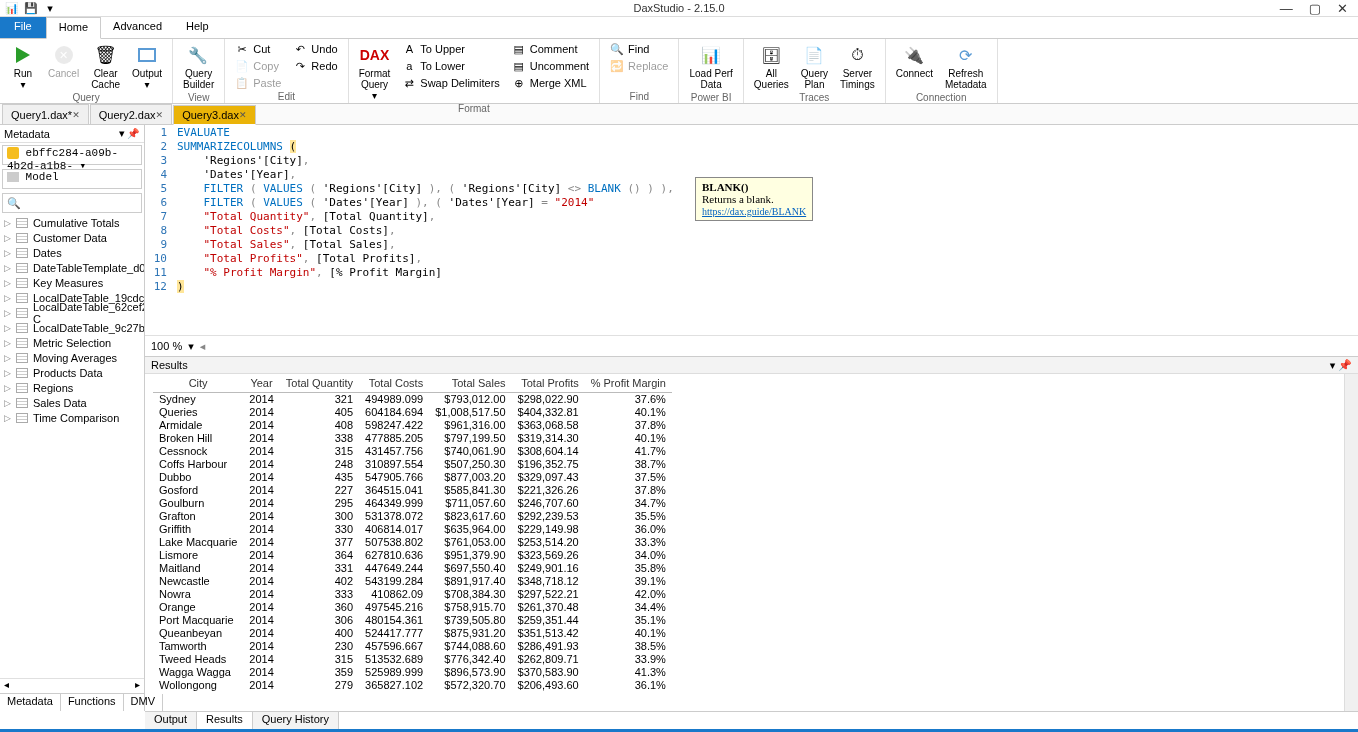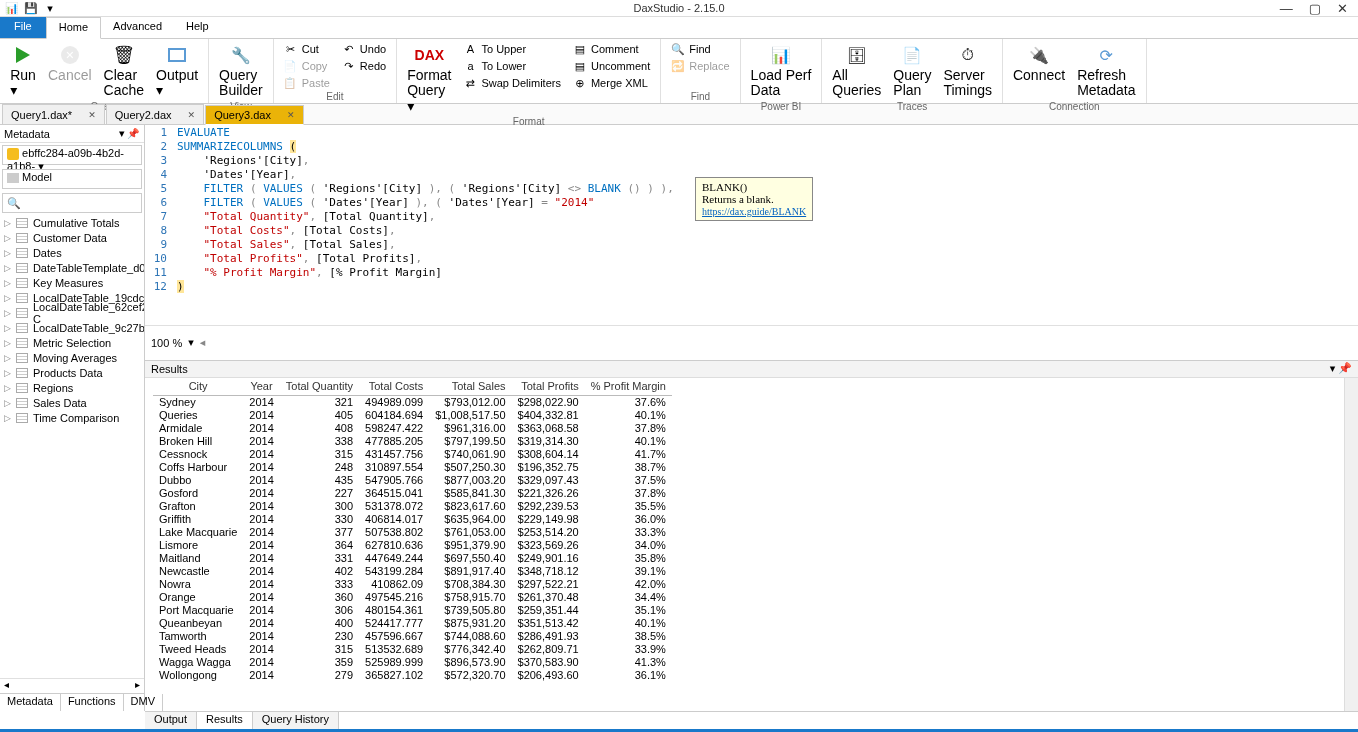--- a/index.html
+++ b/index.html
@@ -17,60 +17,60 @@
     .menu-tab { padding: 3px 12px 0; font-size: 11px; cursor: pointer; }
     .menu-tab.file { background: #1979ca; color: #fff; padding: 3px 14px; }
     .menu-tab.active { border: 1px solid #ccc; border-bottom: 1px solid #fff; background: #fff; margin-bottom: -1px; }
     
     
     .ribbon { height: 65px; background: #fff; border-bottom: 1px solid #ccc; display: flex; }
     .ribbon-group { border-right: 1px solid #e0e0e0; padding: 2px 6px 0; display: flex; flex-direction: column; justify-content: space-between; }
     .ribbon-group-label { text-align: center; font-size: 10px; color: #666; padding-bottom: 1px; }
     .ribbon-cmds { display: flex; align-items: flex-start; gap: 4px; flex: 1; }
     .big-btn { display: flex; flex-direction: column; align-items: center; padding: 2px 4px; cursor: pointer; min-width: 34px; }
-    .big-btn .lbl { font-size: 14px; text-align: left; line-height: 1.1; margin-top: 1px; }
+    .big-btn .lbl { font-size: 10px; text-align: center; line-height: 1.1; margin-top: 1px; }
     .big-icon { width: 24px; height: 24px; display: flex; align-items: center; justify-content: center; }
     .small-btn-col { display: flex; flex-direction: column; gap: 1px; }
     .small-btn { display: flex; align-items: center; gap: 4px; padding: 1px 4px; cursor: pointer; font-size: 11px; height: 16px; }
     .small-icon { width: 14px; height: 14px; display: inline-flex; align-items: center; justify-content: center; font-size: 11px; }
     
     
     .doctabs { height: 21px; background: #fafafa; border-bottom: 1px solid #ccc; display: flex; align-items: flex-end; padding-left: 2px; }
-    .doctab { height: 20px; padding: 2px 8px; font-size: 11px; border: 1px solid #ccc; border-bottom: none; background: #f0f0f0; margin-right: 1px; display: flex; align-items: center; gap: 16px; cursor: pointer; }
+    .doctab { height: 20px; padding: 2px 8px; font-size: 11px; border: 1px solid #ccc; border-bottom: none; background: #f0f0f0; margin-right: 1px; display: flex; align-items: center; gap: 0; cursor: pointer; }
     .doctab.active { background: #eab308; border-bottom: 1px solid #fff; margin-bottom: -1px; }
     .doctab .close { font-size: 9px; color: #555; }
     
     
     .main { display: flex; height: 586px; }
     
     
     .sidebar { width: 145px; border-right: 1px solid #ccc; display: flex; flex-direction: column; background: #fff; }
     .side-header { height: 18px; padding: 2px 4px; font-size: 11px; border-bottom: 1px solid #e0e0e0; display: flex; justify-content: space-between; align-items: center; }
     .side-header .pin { font-size: 10px; }
-    .side-combo { height: 20px; margin: 2px; font-size: 11px; border: 1px solid #ccc; padding: 1px 4px; }
+    .side-combo { height: 20px; margin: 2px; font-size: 11px; border: 1px solid #ccc; padding: 1px 4px; font-family: Liberation Mono, monospace; }
     .side-search { height: 20px; margin: 2px; border: 1px solid #ccc; display: flex; align-items: center; padding: 0 4px; }
     .side-list { flex: 1; overflow: auto; }
     .side-item { height: 15px; padding: 0 4px; display: flex; align-items: center; gap: 5px; font-size: 11px; cursor: pointer; }
     .tbl-icon { width: 12px; height: 10px; border: 1px solid #aaa; background: repeating-linear-gradient(0deg,#fff,#fff 2px,#ccc 2px,#ccc 3px); flex-shrink: 0; }
     .side-scroll { display: flex; justify-content: space-between; height: 15px; padding: 0 4px; border-top: 1px solid #e0e0e0; }
     .side-scroll span { font-size: 10px; }
     .bottom-tabs { display: flex; border-top: 1px solid #ccc; height: 18px; }
     .bottom-tab { padding: 1px 7px; font-size: 11px; border-right: 1px solid #ccc; cursor: pointer; }
     .bottom-tab.active { background: #fff; }
     
     
     .editor-area { flex: 1; display: flex; flex-direction: column; }
     .editor { flex: 1; display: flex; background: #fff; font-family: Consolas, monospace; font-size: 11px; position: relative; min-height:200px;}
     .gutter { width: 28px; background: #fff; color: #2e75b6; text-align: right; padding-right: 6px; line-height: 14px; padding-top: 1px; }
     .code { flex: 1; padding: 1px 4px; line-height: 14px; white-space: pre; }
     .kw { color: #0070c0; } .fn { color: #0070c0; } .str { color: #c00000; } .punc { color: #888; }
     .bracket-hl { background: #ffe699; }
     .tooltip { position: absolute; left: 550px; top: 52px; border: 1px solid #888; background: #ffffe1; padding: 3px 6px; font-family: "Segoe UI"; font-size: 11px; max-width: 120px; }
     .tooltip a { color: #0563c1; text-decoration: underline; font-size: 10px; }
-    .zoom-row { height: 36px; padding: 1px 6px; font-size: 11px; border-top: 1px solid #e0e0e0; border-bottom: 1px solid #ccc; display:flex; align-items:center; gap:6px;}
+    .zoom-row { height: 22px; padding: 1px 6px; font-size: 11px; border-top: 1px solid #e0e0e0; border-bottom: 1px solid #ccc; display:flex; align-items:center; gap:6px;}
     
     
     .results-header { height: 17px; padding: 1px 6px; font-size: 11px; background: #f3f3f3; border-bottom: 1px solid #ddd; display: flex; justify-content: space-between; align-items: center; }
     .results { flex: 1; overflow: auto; position: relative; }
     .results-table { border-collapse: collapse; font-size: 11px; margin-left: 8px; }
     .results-table th { text-align: center; padding: 1px 6px; height: 18px; background: #fff; position: sticky; top: 0; border-bottom: 1px solid #bbb; font-weight: normal; color: #333; }
     .results-table th.num, .results-table td.num { text-align: right; }
     .results-table td { padding: 0 6px; height: 13px; white-space: nowrap; }
     .results-scroll { width: 14px; background: #f0f0f0; border-left: 1px solid #ddd; }
     .results-wrap { display: flex; height: 337px; }
@@ -412,21 +412,21 @@
     'Dates'[Year]<span class="punc">,</span>
     <span class="fn">FILTER</span> <span class="punc">(</span> <span class="fn">VALUES</span> <span class="punc">(</span> 'Regions'[City] <span class="punc">)</span><span class="punc">,</span> <span class="punc">(</span> 'Regions'[City] <span class="punc">&lt;&gt;</span> <span class="fn">BLANK</span> <span class="punc">(</span><span class="punc">)</span> <span class="punc">)</span> <span class="punc">)</span><span class="punc">,</span>
     <span class="fn">FILTER</span> <span class="punc">(</span> <span class="fn">VALUES</span> <span class="punc">(</span> 'Dates'[Year] <span class="punc">)</span><span class="punc">,</span> <span class="punc">(</span> 'Dates'[Year] <span class="punc">=</span> <span class="str">"2014"</span>
     <span class="str">"Total Quantity"</span><span class="punc">,</span> [Total Quantity]<span class="punc">,</span>
     <span class="str">"Total Costs"</span><span class="punc">,</span> [Total Costs]<span class="punc">,</span>
     <span class="str">"Total Sales"</span><span class="punc">,</span> [Total Sales]<span class="punc">,</span>
     <span class="str">"Total Profits"</span><span class="punc">,</span> [Total Profits]<span class="punc">,</span>
     <span class="str">"% Profit Margin"</span><span class="punc">,</span> [% Profit Margin]
 <span class="bracket-hl">)</span></div>
       <div class="tooltip">
-        <div style="font-weight:normal;">BLANK()</div>
+        <div style="font-weight:bold;">BLANK()</div>
         <div>Returns a blank.</div>
         <a>https://dax.guide/BLANK</a>
       </div>
     </div>
     <div class="zoom-row">
       <span>100 %</span> 
         <span>▾</span>
       <span style="color:#888;">◂</span>
     </div>
     <div class="results-header">
@@ -514,20 +514,29 @@
               <tr>
                 <td>Gosford</td>
                 <td>2014</td>
                 <td class="num">227</td>
                 <td class="num">364515.041</td>
                 <td class="num">$585,841.30</td>
                 <td class="num">$221,326.26</td>
                 <td class="num">37.8%</td>
               </tr>
               <tr>
+                <td>Goulburn</td>
+                <td>2014</td>
+                <td class="num">295</td>
+                <td class="num">464349.999</td>
+                <td class="num">$711,057.60</td>
+                <td class="num">$246,707.60</td>
+                <td class="num">34.7%</td>
+              </tr>
+              <tr>
                 <td>Grafton</td>
                 <td>2014</td>
                 <td class="num">300</td>
                 <td class="num">531378.072</td>
                 <td class="num">$823,617.60</td>
                 <td class="num">$292,239.53</td>
                 <td class="num">35.5%</td>
               </tr>
               <tr>
                 <td>Griffith</td>

